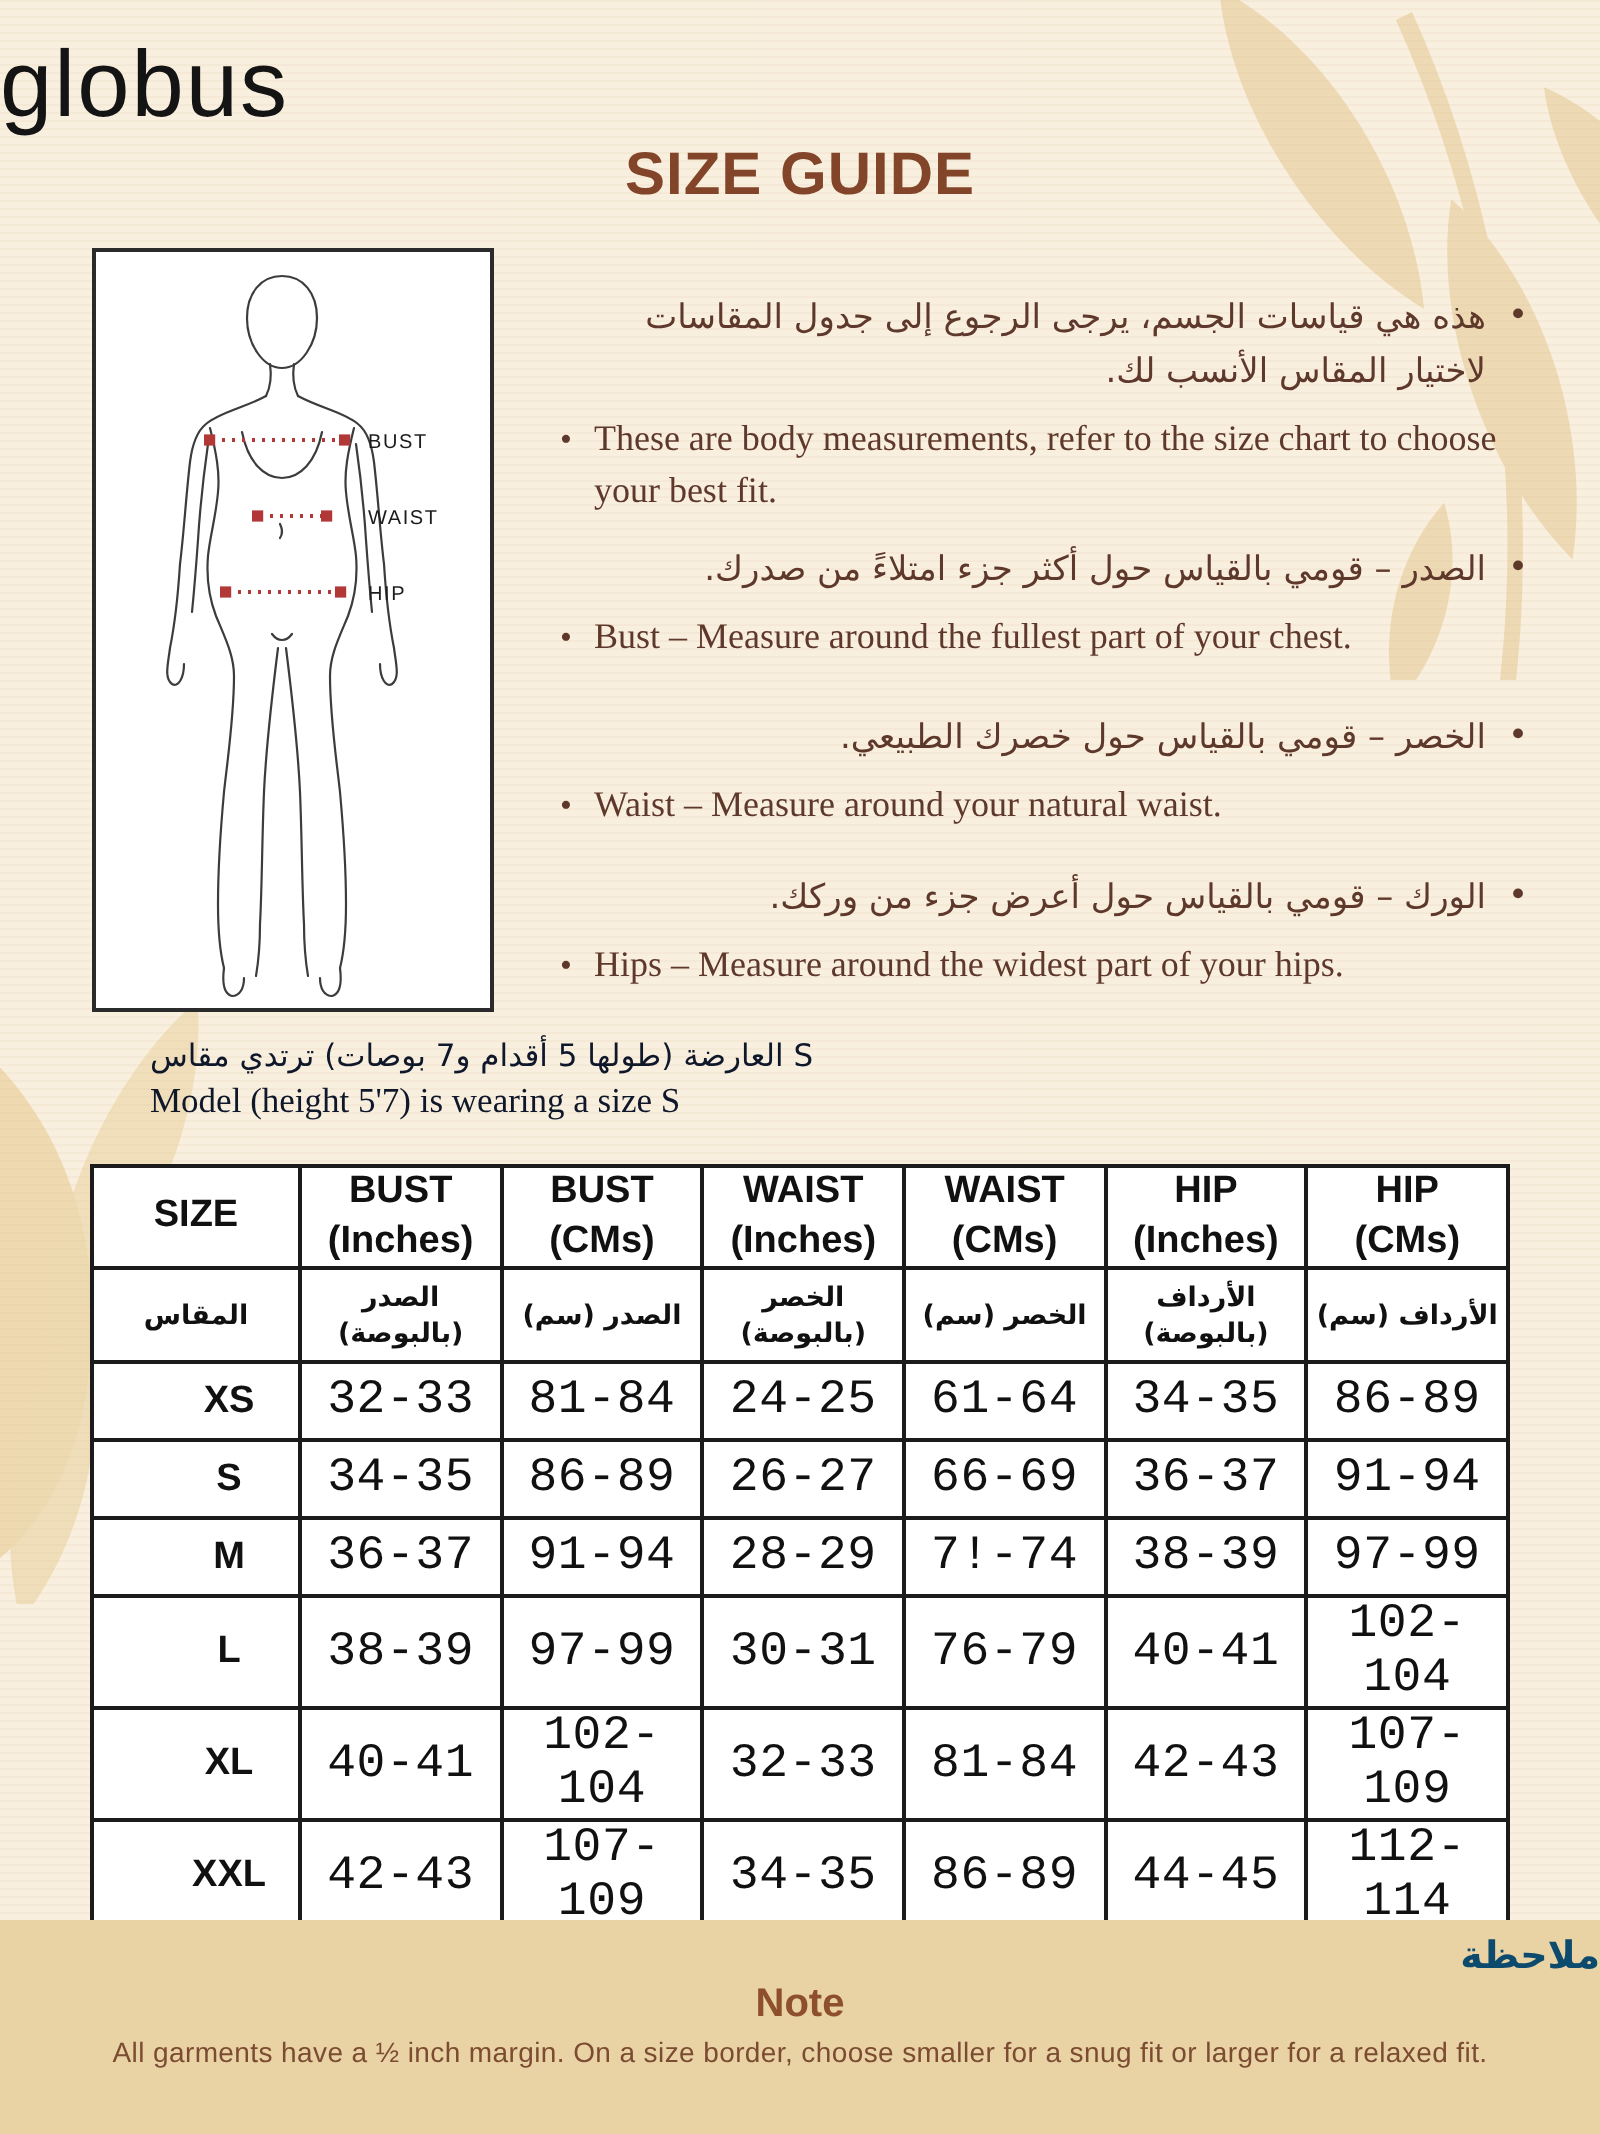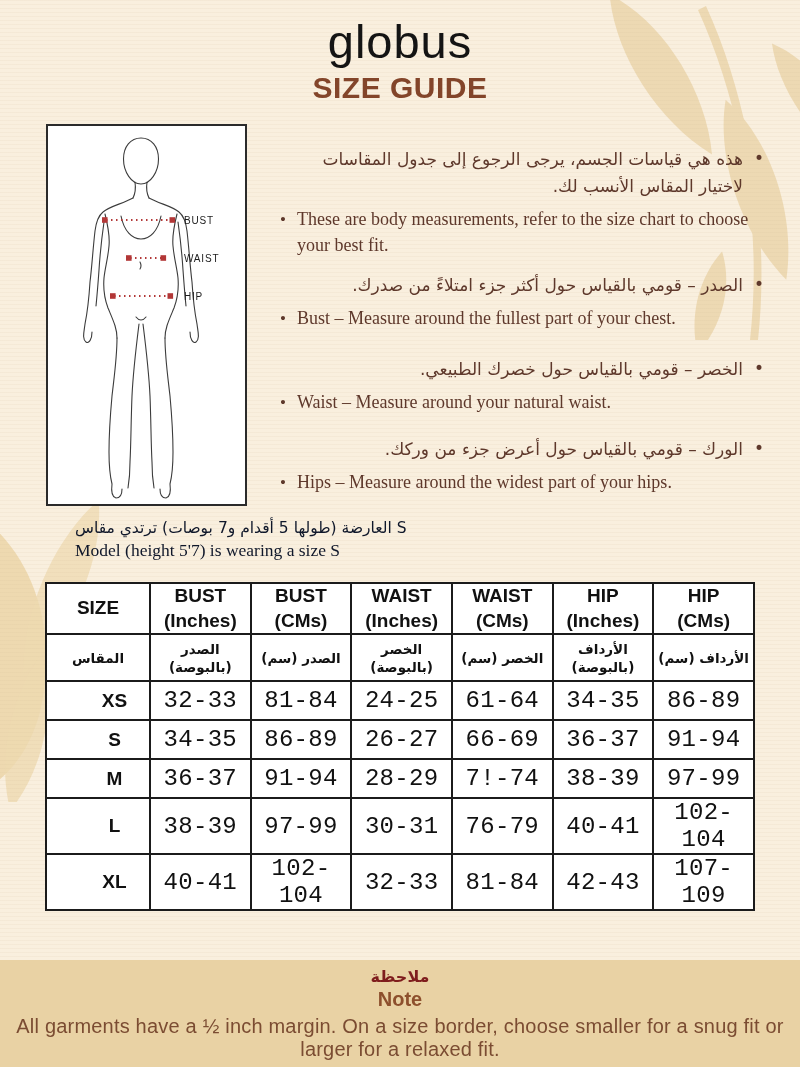--- a/index.html
+++ b/index.html
@@ -10,21 +10,21 @@
   }
   .page::after{ 
     content:"";position:absolute;inset:0;pointer-events:none;
     background:repeating-linear-gradient(180deg, rgba(205,180,145,.10) 0 1px, rgba(255,255,255,0) 1px 4px);
   }
   .deco{position:absolute;pointer-events:none;}
   .deco-tr{top:0;right:0;}
   .deco-left{left:0;top:462px;}
 
   .brand-logo{
-    position:absolute;top:14px;left:0;width:100%;text-align:center;
+    position:absolute;top:14px;left:0;width:100%;text-align:left;
     font-size:47px;font-weight:500;color:#141414;letter-spacing:1px;z-index:2;
   }
   .size-guide-title{
     position:absolute;top:71px;left:0;width:100%;text-align:center;
     font-size:30px;font-weight:700;color:#83452a;letter-spacing:.5px;z-index:2;
   }
 
   .figure-panel{
     position:absolute;left:46px;top:124px;width:201px;height:382px;
     background:#ffffff;border:2px solid #2b2b2b;box-sizing:border-box;z-index:2;
@@ -55,24 +55,24 @@
   .hdr-en td{font-weight:700;font-size:19px;line-height:1.3;}
   .hdr-en .l2{display:block;font-weight:700;}
   .hdr-ar td{font-family:"DejaVu Sans",sans-serif;font-weight:700;font-size:13.5px;line-height:1.35;direction:rtl;}
   .data-row .size-cell{font-weight:700;font-size:19px;padding-left:33px;}
   .data-row .val-cell{font-size:24px;letter-spacing:.3px;font-family:Liberation Mono, monospace;}
 
   .note-band{
     position:absolute;left:0;top:960px;width:800px;height:107px;
     background:#e9d2a4;text-align:center;z-index:2;
   }
-  .note-h-ar{margin-top:7px;font-family:"DejaVu Sans",sans-serif;font-weight:700;font-size:16px;color:#7f1d1d;}
+  .note-h-ar{margin-top:7px;font-family:"DejaVu Sans",sans-serif;font-weight:700;font-size:19px;color:#0c4a6e;text-align:right;}
   .note-h-en{margin-top:2px;font-weight:700;font-size:20px;color:#8d4f2c;}
   .note-ar{margin-top:5px;font-family:"DejaVu Sans",sans-serif;font-weight:700;font-size:13.5px;color:#7b4c32;direction:rtl;}
-  .note-en{margin-top:4px;font-size:20px;color:#7b4c32;letter-spacing:.2px;}
+  .note-en{margin-top:4px;font-size:14px;color:#7b4c32;letter-spacing:.2px;}
 </style>
 </head>
 <body>
 
 <div class="page">
 
   <svg class="deco deco-tr" width="210" height="340" viewBox="0 0 210 340">
     <g fill="#edd9b3">
       <path d="M160 340 C170 250 162 130 108 10 L116 6 C168 120 178 250 168 340 Z"></path>
       <path d="M70 -20 C100 30 102 110 72 170 C42 110 44 30 70 -20 Z" transform="rotate(-32 70 75)"></path>
@@ -257,20 +257,29 @@
       </tr>
       <tr class="data-row">
         <td class="size-cell">XL</td>
         <td class="val-cell">40-41</td>
         <td class="val-cell">102-104</td>
         <td class="val-cell">32-33</td>
         <td class="val-cell">81-84</td>
         <td class="val-cell">42-43</td>
         <td class="val-cell">107-109</td>
       </tr>
+      <tr class="data-row">
+        <td class="size-cell">XXL</td>
+        <td class="val-cell">42-43</td>
+        <td class="val-cell">107-109</td>
+        <td class="val-cell">34-35</td>
+        <td class="val-cell">86-89</td>
+        <td class="val-cell">44-45</td>
+        <td class="val-cell">112-114</td>
+      </tr>
     </tbody>
   </table>
 
   <div class="note-band">
     <div class="note-h-ar">ملاحظة</div>
     <div class="note-h-en">Note</div>
     <div class="note-en">All garments have a ½ inch margin. On a size border, choose smaller for a snug fit or larger for a relaxed fit.</div>
   </div>
 
 </div>

